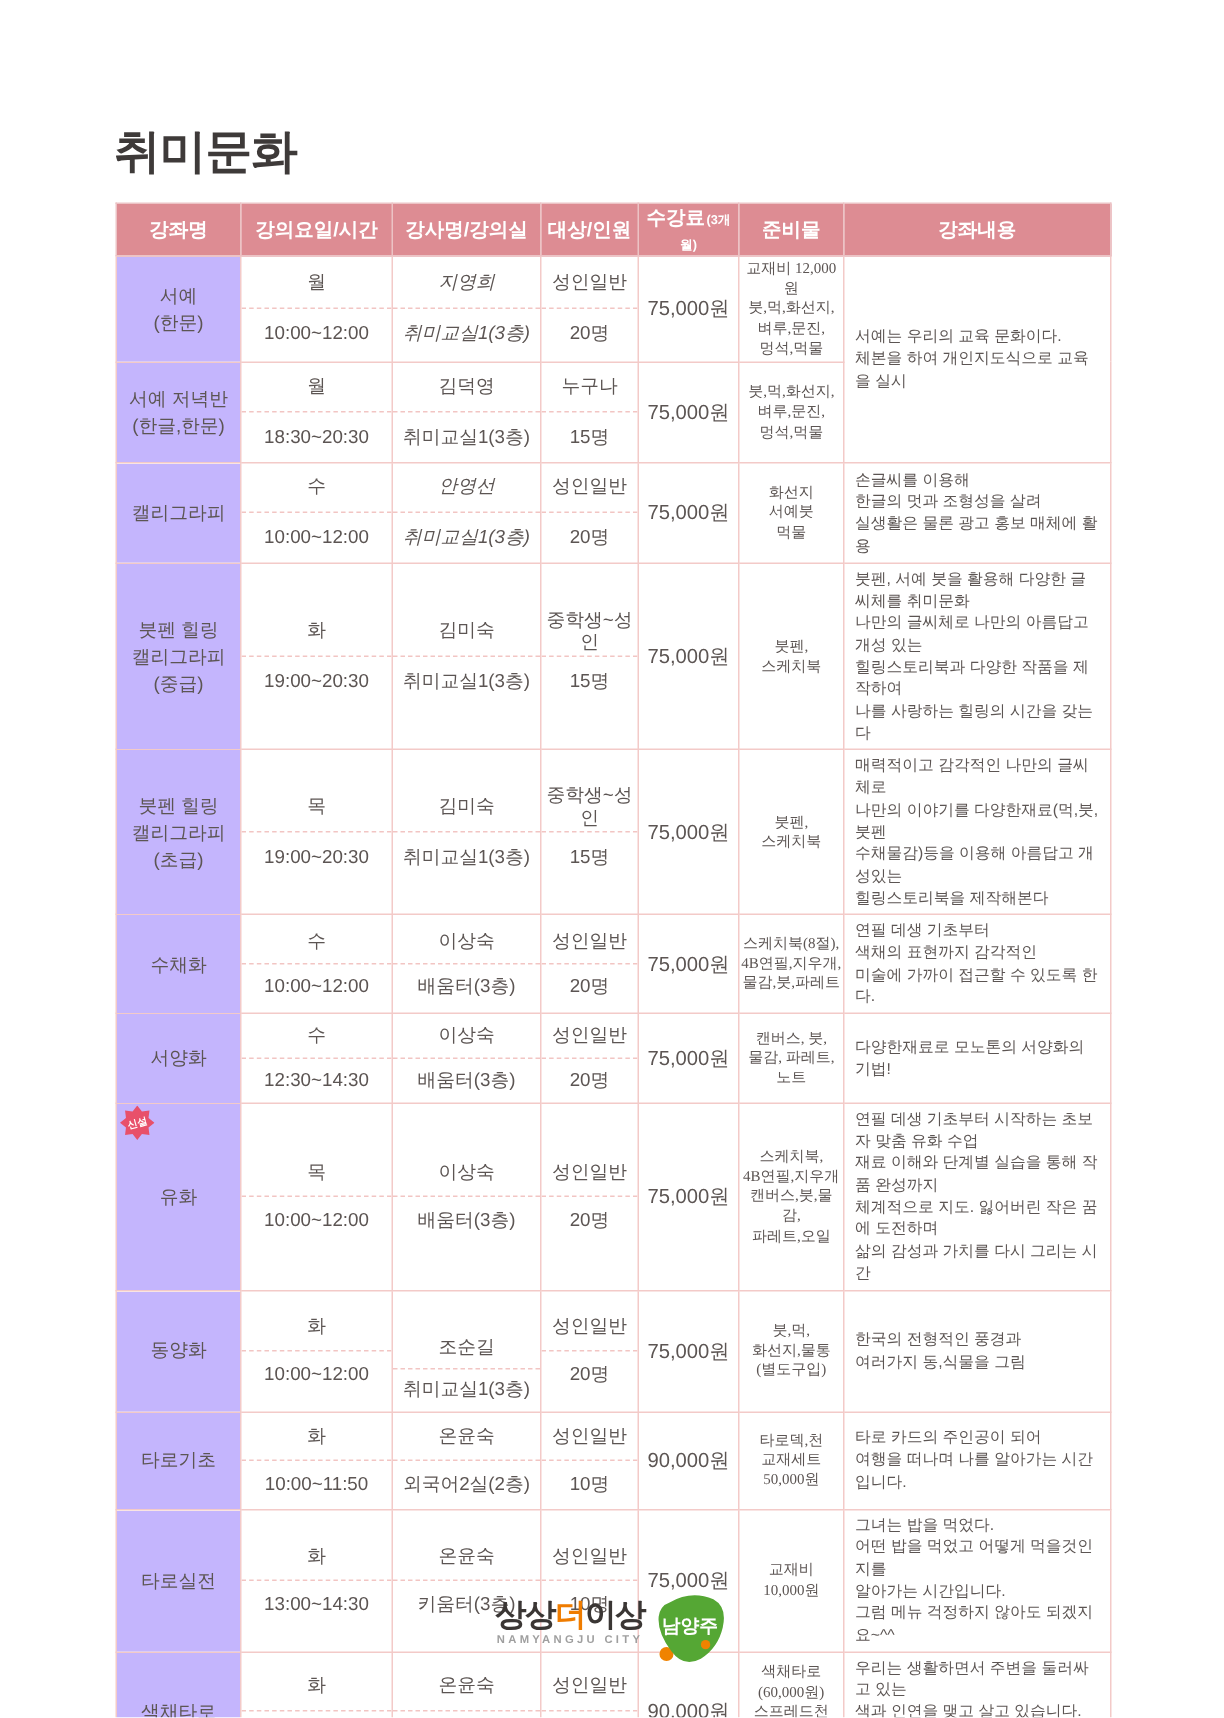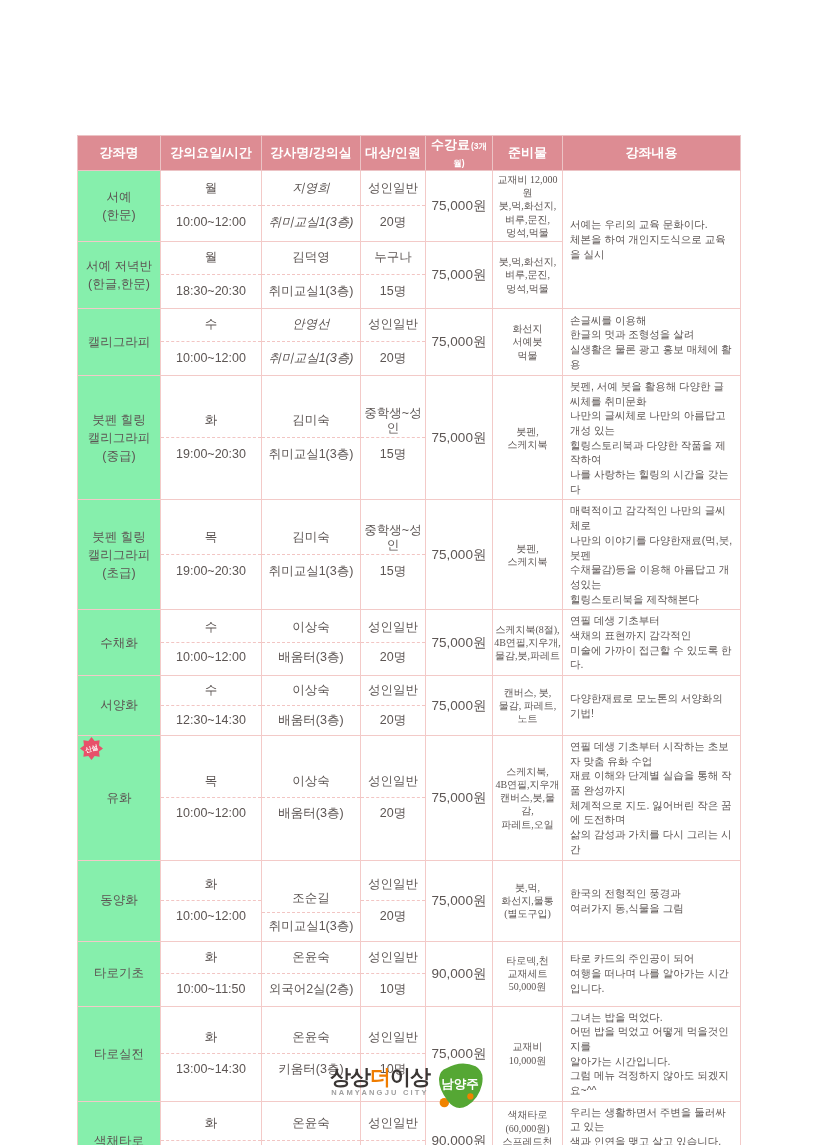--- a/index.html
+++ b/index.html
@@ -21,21 +21,21 @@
     background:#dd8c93; color:#ffffff; font-size:13px; font-weight:700;
     border:1px solid #ecc3c5; height:35px; text-align:center; padding:0 1px;
   }
   th .fee-note { font-size:8.5px; font-weight:700; margin-left:1px; }
   td {
     border:1px solid #f3cac8; color:#5c5553; font-size:12px;
     text-align:center; vertical-align:middle; background:#ffffff;
     overflow:hidden;
   }
   td.name-cell {
-    background:#86efac; white-space:pre-line; position:relative;
+    background:#c4b5fd; white-space:pre-line; position:relative;
     font-size:12.5px; line-height:1.45; padding:2px;
   }
   td.fee-cell { font-size:13.5px; letter-spacing:0; }
   td.materials-cell {
     font-size:10px; line-height:1.32; white-space:pre-line; padding:2px 1px;font-family:Liberation Serif, serif;
   }
   td.content-cell {
     text-align:left; font-size:10.5px; line-height:1.40;
     white-space:pre-line; padding:3px 7px;
   }
@@ -58,20 +58,21 @@
   .logo-main .accent { color:#ef7c00; }
   .logo-sub {
     font-size:7.5px; color:#9f9f9f; letter-spacing:2.2px; margin-top:1px; font-weight:700;
   }
 </style>
 </head>
 <body>
 
 <div id="page">
 
+  <div id="page-title">취미문화</div>
 
   <div id="course-table-wrap">
     <table>
       <colgroup>
         <col style="width:83px">
           <col style="width:101px">
           <col style="width:99px">
         <col style="width:65px">
           <col style="width:67px">
           <col style="width:70px">

